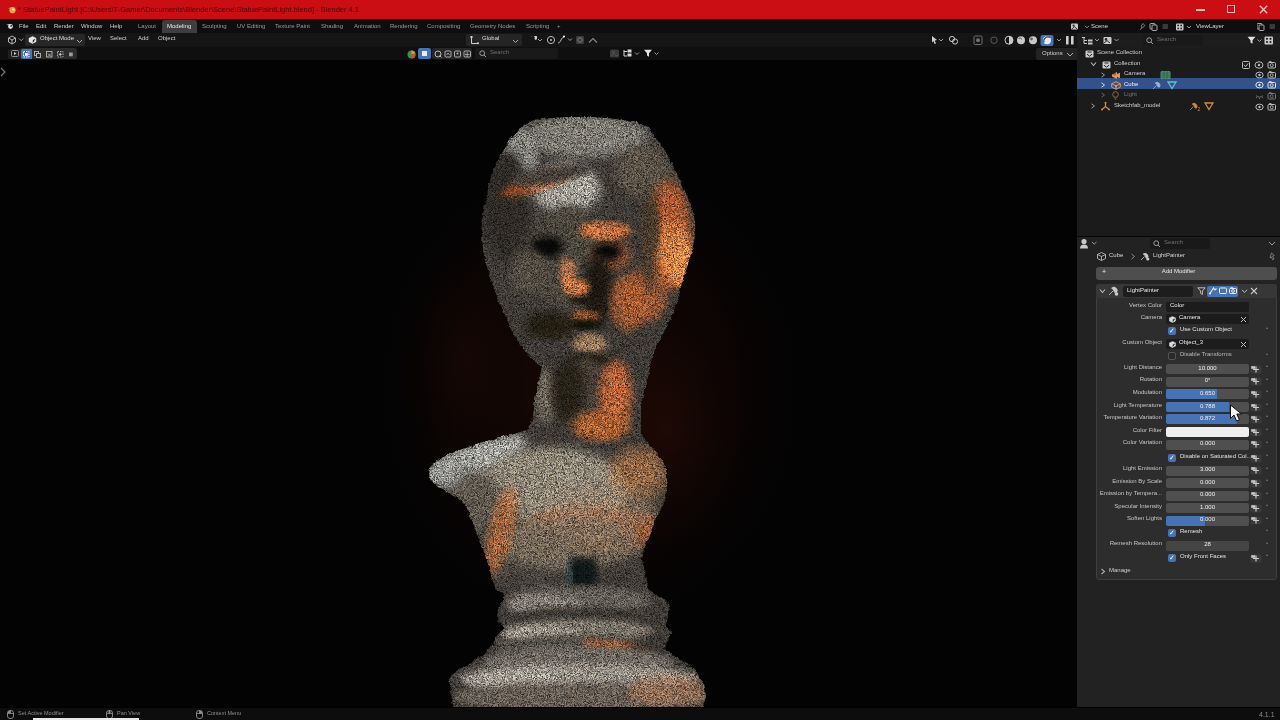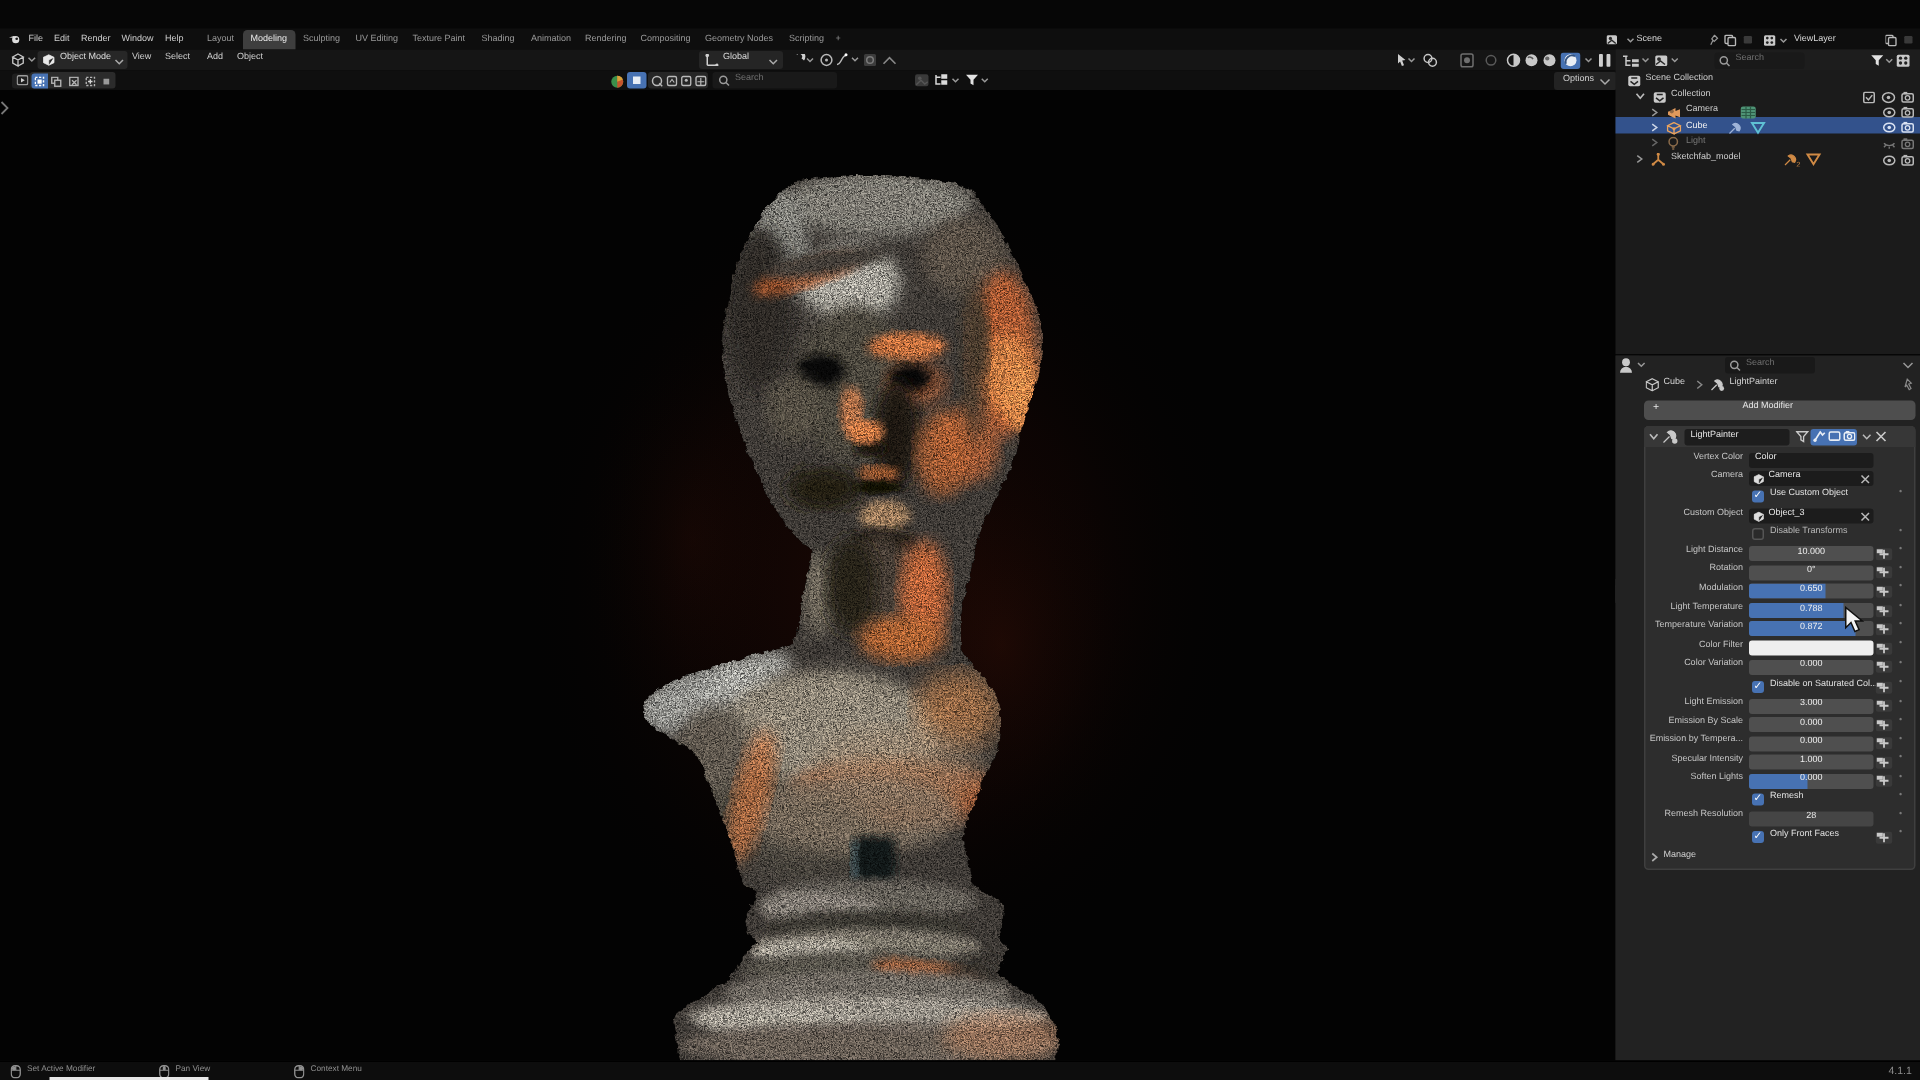--- a/index.html
+++ b/index.html
@@ -153,20 +153,33 @@
         <ellipse cx="578" cy="601" rx="96" ry="15" fill="#6e6962" filter="url(#soft3)"></ellipse>
         <ellipse cx="578" cy="617" rx="120" ry="14" fill="#948f86" filter="url(#soft3)"></ellipse>
         <ellipse cx="520" cy="620" rx="55" ry="10" fill="#a39e94" filter="url(#soft3)" opacity="0.8"></ellipse>
         <ellipse cx="578" cy="636" rx="126" ry="15" fill="#675f57" filter="url(#soft3)"></ellipse>
         <ellipse cx="668" cy="630" rx="40" ry="16" fill="#a0765a" filter="url(#soft5)" opacity="0.7"></ellipse>
       </g>
     </g>
     <path d="M1 8 l4 4 l-4 4" stroke="#777" stroke-width="1.2" fill="none"></path>
   </svg>
   </div>
+  <div class="abs" id="titlebar">
+    <svg class="abs" style="left:7px;top:4px" width="11" height="11" viewBox="0 0 11 11">
+        <circle cx="5.5" cy="6.2" r="3.1" fill="#f5a142"></circle>
+        <circle cx="6.3" cy="5.4" r="1.2" fill="#fde9cf"></circle>
+        <path d="M1 4.5 L4.5 3.2 L7 4.8 Z" fill="#f5a142"></path>
+      </svg>
+    <div class="abs" id="titletext">*&nbsp;StatuePaintLight [C:\Users\T-Gamer\Documents\Blender\Scene\StatuePaintLight.blend] - Blender 4.1</div>
+    <div class="abs" style="left:1196px;top:9px;width:9px;height:1.5px;background:#efb9bb"></div>
+    <div class="abs" style="left:1227px;top:5px;width:8px;height:8px;border:1.5px solid #efb9bb"></div>
+    <svg class="abs" style="left:1259px;top:5px" width="9" height="9" viewBox="0 0 9 9">
+        <path d="M0.8 0.8 L8.2 8.2 M8.2 0.8 L0.8 8.2" stroke="#f0bcbe" stroke-width="1.4"></path>
+      </svg>
+  </div>
   <div class="abs" id="topbar">
     <svg class="abs" style="left:5px;top:3px" width="10" height="8" viewBox="0 0 12 10">
         <circle cx="6.6" cy="5.6" r="3" fill="#dcdcdc"></circle>
         <circle cx="7.4" cy="4.8" r="1.1" fill="#1a1a1a"></circle>
         <path d="M1 3.8 L5 2.5 L7.6 4.2 Z" fill="#dcdcdc"></path>
       </svg>
     <div class="abs menutext" style="left:19px;top:3.5px">File</div>
     <div class="abs menutext" style="left:36px;top:3.5px">Edit</div>
     <div class="abs menutext" style="left:54px;top:3.5px">Render</div>
     <div class="abs menutext" style="left:81px;top:3.5px">Window</div>

